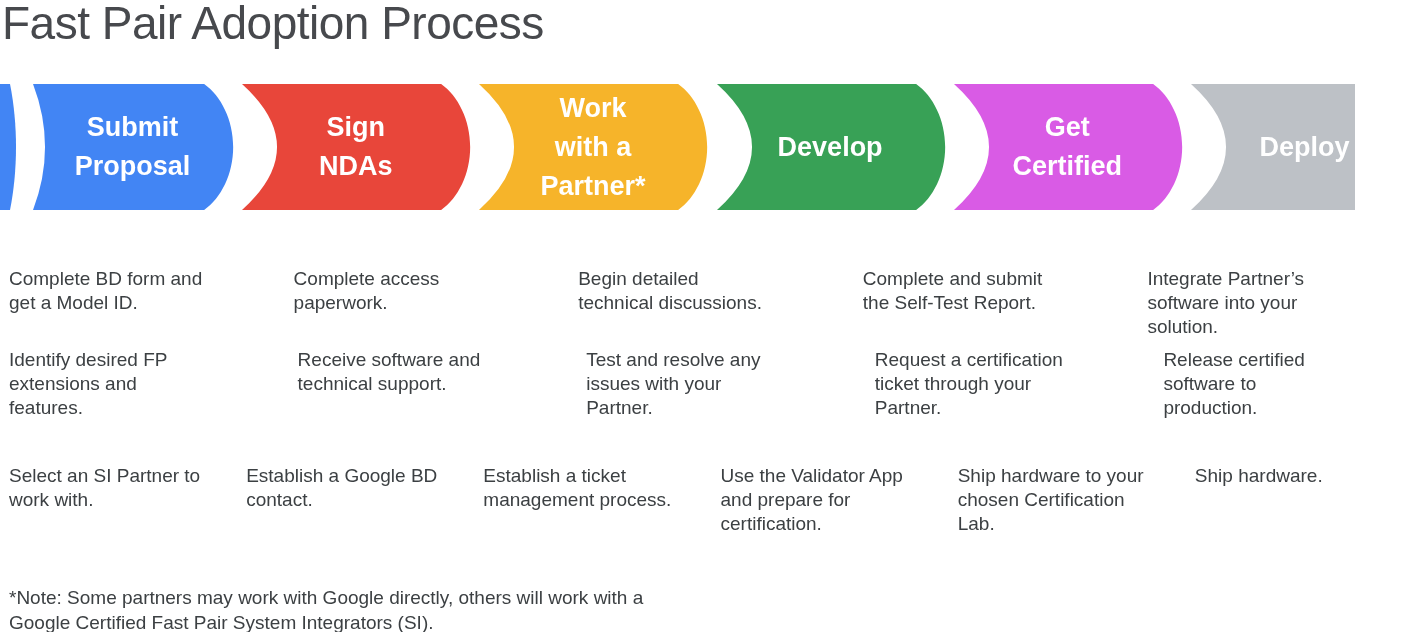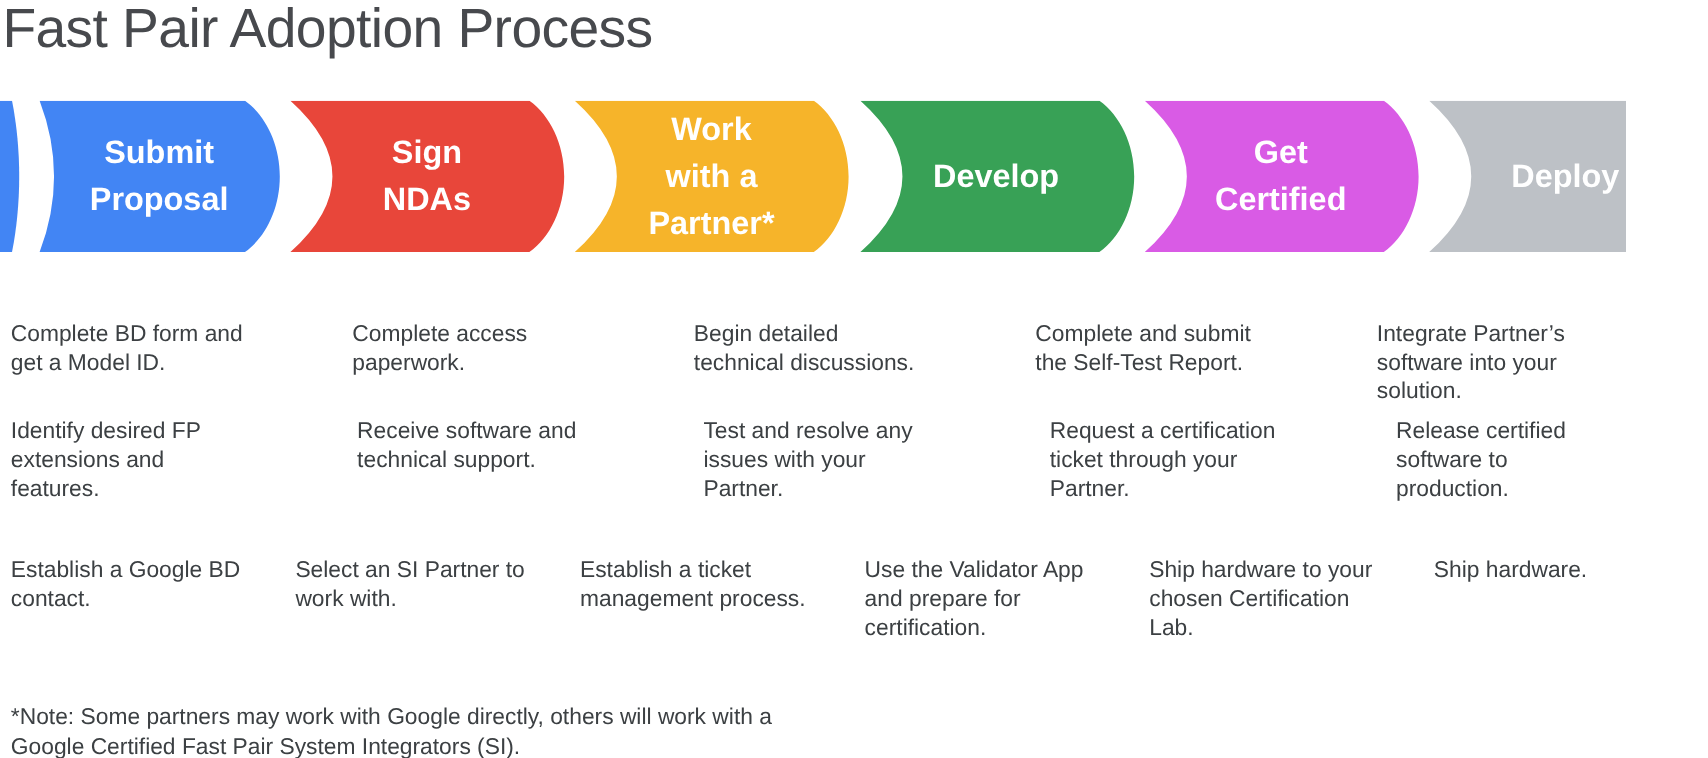--- a/index.html
+++ b/index.html
@@ -167,24 +167,24 @@
 Partner.</div>
     <div class="cell">Request a certification
 ticket through your
 Partner.</div>
     <div class="cell">Release certified
 software to
 production.</div>
   </div>
 
   <div class="row row-3">
+    <div class="cell">Select an SI Partner to
+work with.</div>
     <div class="cell">Establish a Google BD
 contact.</div>
-    <div class="cell">Select an SI Partner to
-work with.</div>
     <div class="cell">Establish a ticket
 management process.</div>
     <div class="cell">Use the Validator App
 and prepare for
 certification.</div>
     <div class="cell">Ship hardware to your
 chosen Certification
 Lab.</div>
     <div class="cell">Ship hardware.</div>
   </div>

